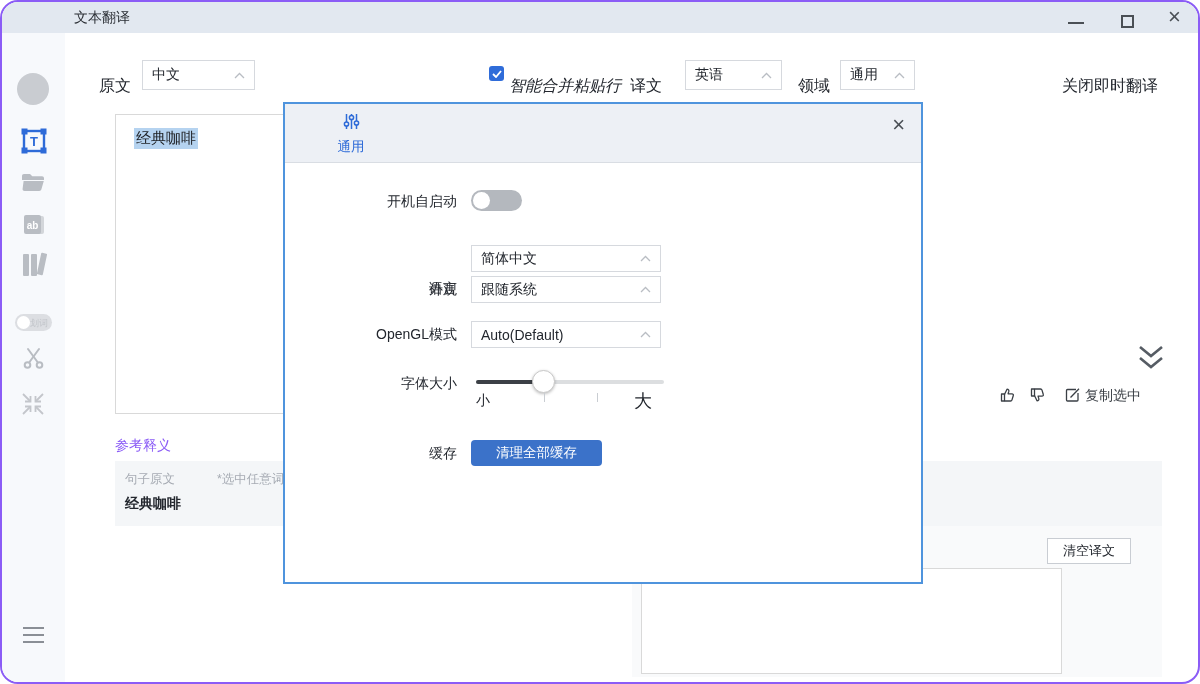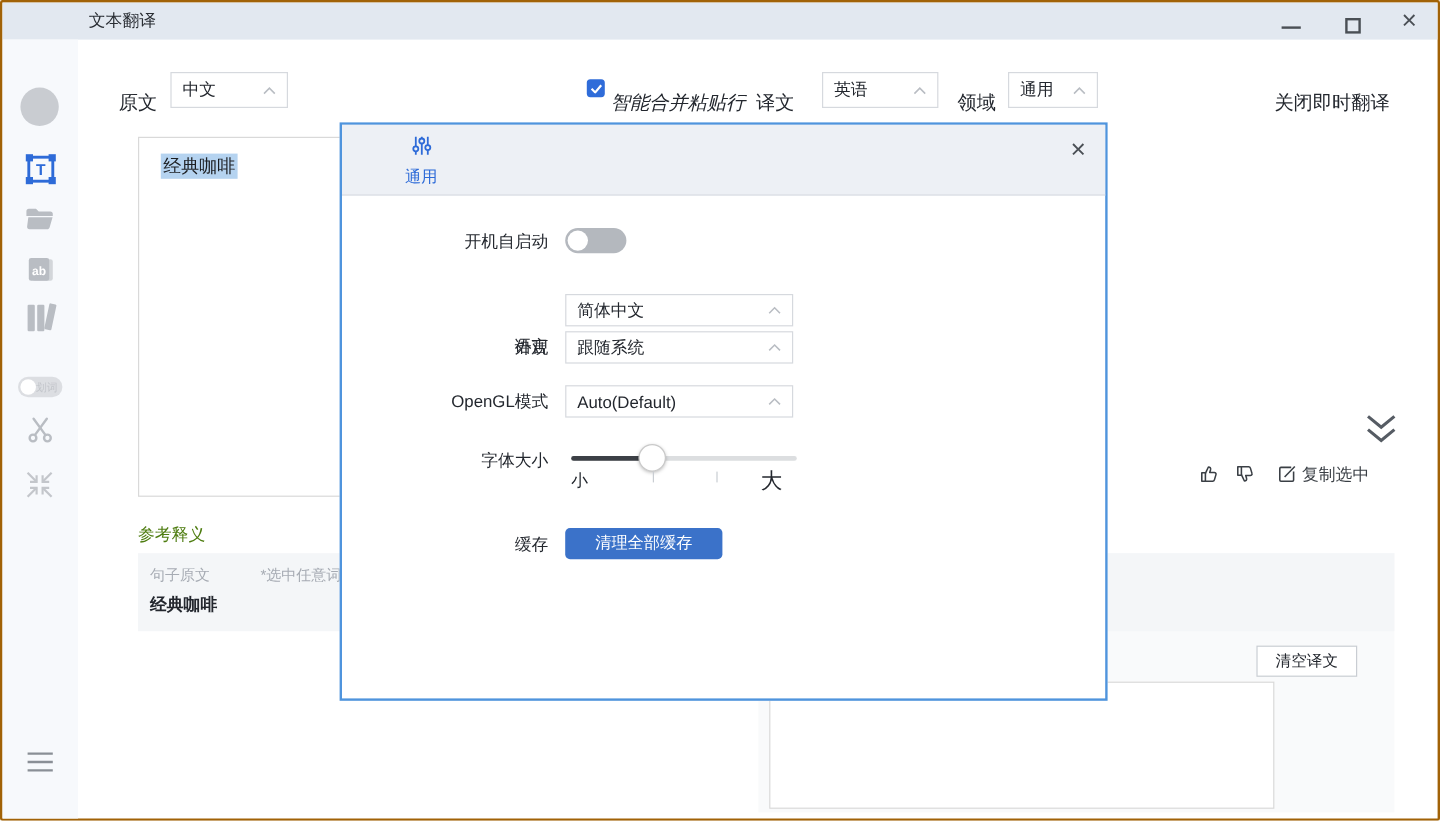--- a/index.html
+++ b/index.html
@@ -1,50 +1,50 @@
 <!DOCTYPE html>
 <html><head>
 <meta charset="utf-8">
 <style>
   html,body{margin:0;padding:0;background:#fff;}
   *{box-sizing:border-box;font-family:"Liberation Sans","DejaVu Sans",sans-serif;}
-  #app{position:relative;width:1200px;height:684px;background:#fff;border:2px solid #a16207;border-radius:2px;overflow:hidden;}
+  #app{position:relative;width:1200px;height:684px;background:#fff;border:2px solid #8b5cf6;border-radius:18px;overflow:hidden;}
   .abs{position:absolute;}
   
   #titlebar{left:0;top:0;width:100%;height:31px;background:#e2e8f0;}
   #win-title{left:72px;top:7px;font-size:14px;color:#2a2e34;}
   .winctl{color:#4a4f55;}
   #btn-min{left:1066px;top:20px;width:16px;height:2px;background:#4a4f55;}
   #btn-max{left:1119px;top:13px;width:13px;height:13px;border:2px solid #4a4f55;}
   #btn-close{left:1166px;top:2px;font-size:22px;line-height:26px;color:#4a4f55;}
   
   #sidebar{left:0;top:31px;width:63px;height:651px;background:#f7f9fc;}
   #avatar{left:15px;top:40px;width:32px;height:32px;border-radius:50%;background:#c9ccd1;}
   #side-toggle{left:13px;top:281px;width:37px;height:17px;border-radius:9px;background:#dcdee2;}
   #side-toggle .knob{position:absolute;left:2px;top:2px;width:13px;height:13px;border-radius:50%;background:#fff;}
   #side-toggle .lbl{position:absolute;right:4px;top:3px;font-size:9px;color:#c2c5ca;}
   
   .tb-label{top:74px;font-size:16px;color:#23272e;}
   .dd{border:1px solid #d6d9de;background:#fff;height:30px;display:flex;align-items:center;justify-content:space-between;padding:0 9px;}
   .dd span{font-size:14px;color:#23272e;}
-  #dd-source{left:140px;top:58px;width:98px;}
+  #dd-source{left:140px;top:58px;width:113px;}
   #dd-target{left:683px;top:58px;width:97px;}
   #dd-domain{left:838px;top:58px;width:75px;}
   #chk-merge{left:487px;top:64px;width:15px;height:15px;background:#2f6cd9;border-radius:3px;display:flex;align-items:center;justify-content:center;}
   #lbl-merge{left:507px;font-style:italic;}
   #lbl-instant{left:1060px;text-align:right;}
   
   #src-area{left:113px;top:112px;width:517px;height:300px;border:1px solid #d9d9d9;background:#fff;}
   #src-text{margin:13px 0 0 18px;display:inline-block;font-size:15px;color:#1c1e22;background:#b5d3f0;padding:1px 2px;}
   #dbl-chevron{left:1134px;top:342px;}
   #thumb-up{left:997px;top:384px;}
   #thumb-down{left:1027px;top:384px;}
   #edit-ic{left:1062px;top:385px;}
   #lbl-copy{left:1083px;top:385px;font-size:14px;color:#3a3f45;}
-  #ref-heading{left:113px;top:435px;font-size:14px;color:#4d7c0f;}
+  #ref-heading{left:113px;top:435px;font-size:14px;color:#8b5cf6;}
   #right-col{left:630px;top:459px;width:530px;height:216px;background:#f9fafb;z-index:1;}
   #ref-panel{left:113px;top:459px;width:1047px;height:65px;background:#f4f6f8;z-index:2;}
   .hint{font-size:12.5px;color:#a6abb3;z-index:5;}
   #col-source{left:123px;top:469px;}
   #hint-left{left:215px;top:469px;}
   #hint-right{left:916px;top:469px;}
   #ref-row{left:123px;top:493px;font-size:14px;font-weight:bold;color:#23272e;z-index:5;}
   #btn-clear{left:1045px;top:536px;width:84px;height:26px;background:#fff;border:1px solid #c9cdd3;font-size:13px;color:#23272e;display:flex;align-items:center;justify-content:center;z-index:5;}
   #out-box{left:639px;top:566px;width:421px;height:106px;border:1px solid #d9d9d9;background:#fff;z-index:5;}
   

